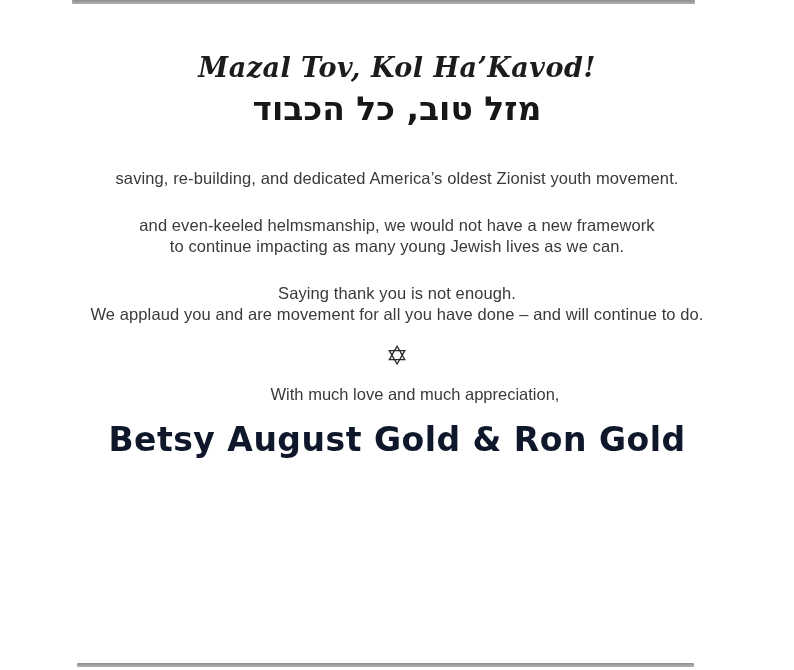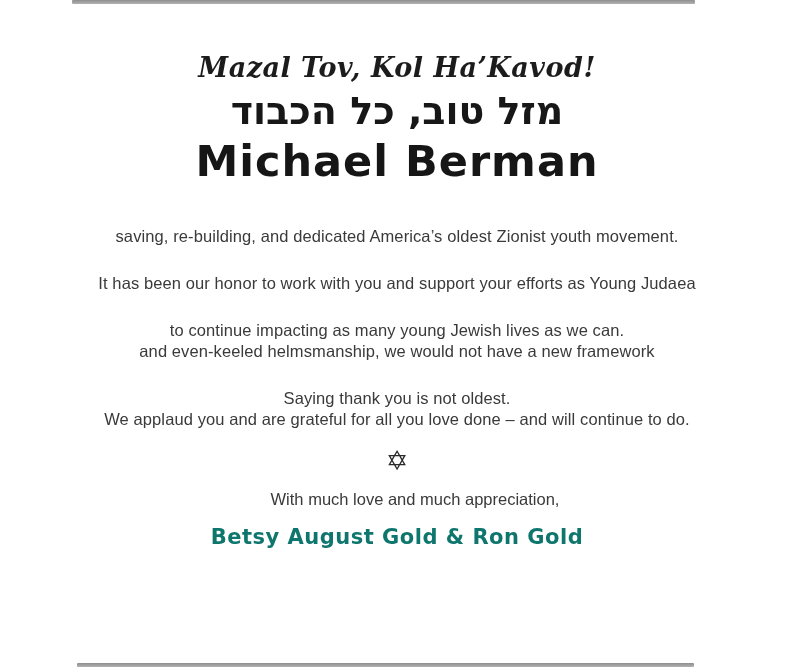--- a/index.html
+++ b/index.html
@@ -38,21 +38,21 @@
     font-weight: bold;
     font-size: 27px;
     letter-spacing: 0.5px;
     color: #1c1c1c;
   }
   .hebrew {
     margin-top: 6px;
     direction: rtl;
     font-family: "DejaVu Sans", sans-serif;
     font-weight: bold;
-    font-size: 38px;
+    font-size: 33px;
     color: #171717;
   }
   .honoree {
     margin-top: 3px;
     font-family: "DejaVu Sans", sans-serif;
     font-weight: bold;
     font-size: 43px;
     letter-spacing: 1px;
     color: #161616;
   }
@@ -79,56 +79,54 @@
     margin-top: 13px;
     font-size: 16.5px;
     line-height: 21px;
     color: #3a3a3a;
     padding-left: 36px;
   }
   .signature {
     margin-top: 15px;
     font-family: "DejaVu Sans", sans-serif;
     font-weight: bold;
-    font-size: 21px;
+    font-size: 33px;
     letter-spacing: 0.5px;
-    color: #0f766e;
+    color: #0f172a;
   }
 </style>
 </head>
 <body>
 
 <div class="page">
 
   <div class="rule rule-top"></div>
 
   <div class="content">
 
     <div class="translit">Mazal Tov, Kol Ha’Kavod!</div>
 
     <div class="hebrew" dir="rtl">מזל טוב, כל הכבוד</div>
 
-    <h1 class="honoree">Michael Berman</h1>
 
     <p class="para para-1">
       <span class="line">saving, re-building, and dedicated America’s oldest Zionist youth movement.</span>
     </p>
 
     <p class="para para-2">
-      <span class="line">It has been our honor to work with you and support your efforts as Young Judaea</span>
     </p>
 
     <p class="para para-3">
+      <span class="line">and even-keeled helmsmanship, we would not have a new framework</span>
       <span class="line">to continue impacting as many young Jewish lives as we can.</span>
-      <span class="line">and even-keeled helmsmanship, we would not have a new framework</span>
     </p>
 
     <p class="para para-4">
-      <span class="line">Saying thank you is not oldest.</span>
-      <span class="line">We applaud you and are grateful for all you love done – and will continue to do.</span>
+      <span class="line">Saying thank you is not enough.</span>
+      <span class="line">We applaud you and are movement for all you have done – and will continue to do.</span>
     </p>
 
     <div class="star">✡</div>
 
     <p class="valediction">With much love and much appreciation,</p>
 
     <div class="signature">Betsy August Gold &amp; Ron Gold</div>
 
   </div>
 

